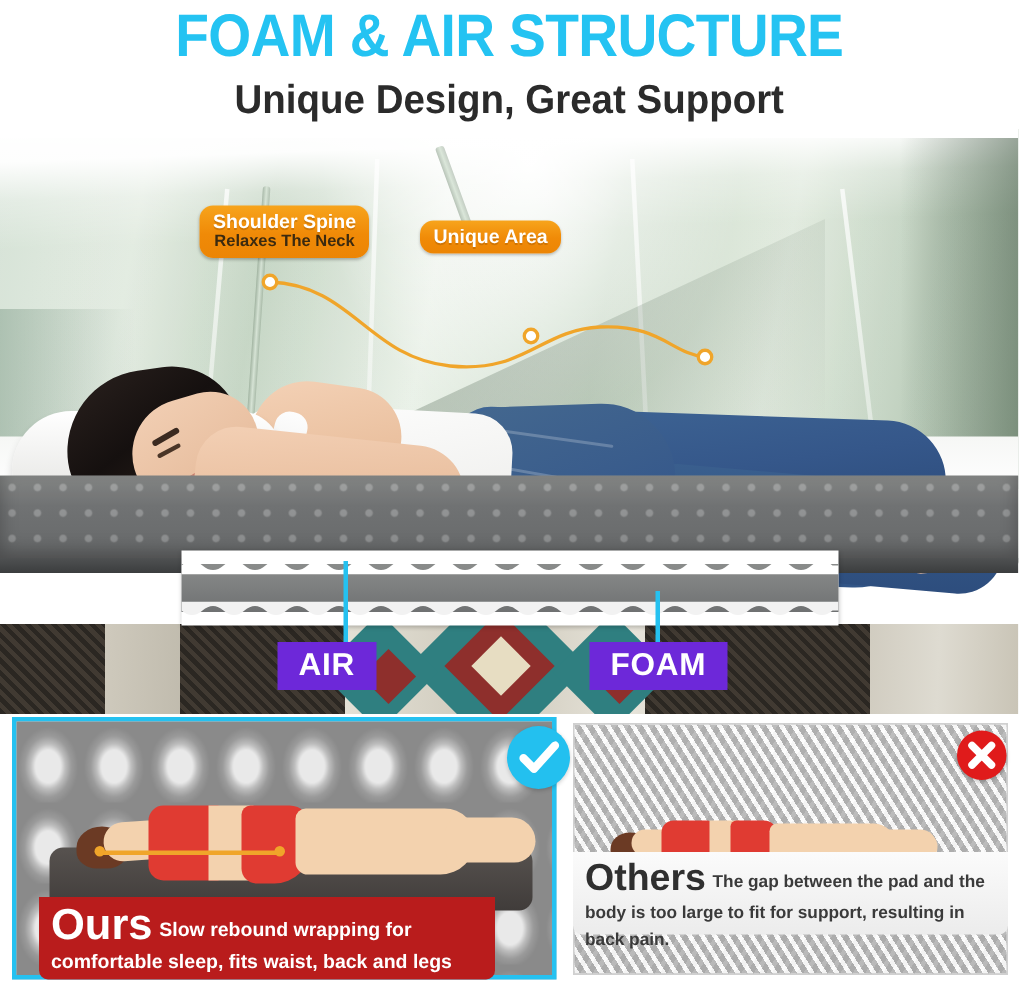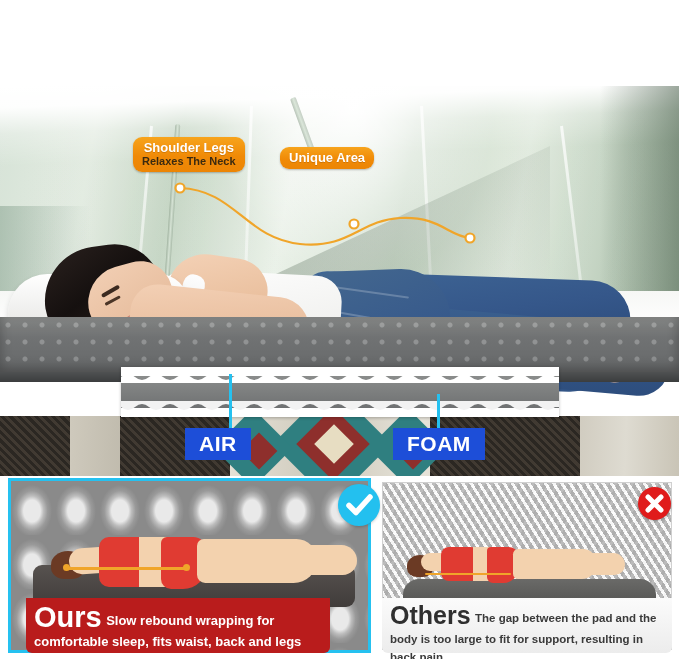--- a/index.html
+++ b/index.html
@@ -241,21 +241,21 @@
   .wave{
     position:absolute; left:0; width:438px; height:12px;
   }
 
   
   .tagline{
     position:absolute; width:3px; background:#25c1f0; z-index:31;
   }
   .tag{
     position:absolute;
-    background:#1d4ed8;
+    background:#6d28d9;
     color:#ffffff;
     font-weight:bold;
     font-size:21px;
     line-height:21px;
     padding:5px 14px 6px 14px;
     letter-spacing:0.5px;
     z-index:32;
     white-space:nowrap;
   }
 
@@ -338,21 +338,21 @@
     box-shadow:0 1px 3px rgba(0,0,0,0.25);
   }
 
   .cap-ours{
     position:absolute; left:26px; top:598px; width:304px; height:55px;
     background:#b91c1c; z-index:38;
     box-sizing:border-box; padding:4px 8px 0 8px;
     border-radius:0 0 6px 6px;
   }
   .cap-others{
-    position:absolute; left:382px; top:598px; width:290px; height:55px;
+    position:absolute; left:382px; top:568px; width:290px; height:55px;
     background:linear-gradient(180deg,#fbfbfb,#ececec); z-index:38;
     box-sizing:border-box; padding:4px 8px 0 8px;
     border-radius:0 0 6px 6px;
   }
   .cap-ours .big{
     font-size:29px; font-weight:bold; color:#ffffff; line-height:30px;
     vertical-align:-2px;
   }
   .cap-ours .small{
     font-size:13px; font-weight:bold; color:#ffffff; line-height:17px;
@@ -414,23 +414,27 @@
     <div class="mattress-edge"></div>
   </div>
 
   <svg class="spine-svg" viewBox="0 0 679 380">
     <path d="M180 102 C 235 104, 245 152, 300 158 C 350 163, 360 134, 400 132 C 440 130, 448 150, 470 152" fill="none" stroke="#f0a52a" stroke-width="2.2" stroke-linecap="round"></path>
     <circle cx="180" cy="102" r="4.5" fill="#ffffff" stroke="#f0a52a" stroke-width="2.2"></circle>
     <circle cx="354" cy="138" r="4.5" fill="#ffffff" stroke="#f0a52a" stroke-width="2.2"></circle>
     <circle cx="470" cy="152" r="4.5" fill="#ffffff" stroke="#f0a52a" stroke-width="2.2"></circle>
   </svg>
 
+  <div class="header">
+    <div class="title">FOAM &amp; AIR STRUCTURE</div>
+    <div class="subtitle">Unique Design, Great Support</div>
+  </div>
 
   <div class="badge" style="left:133px;top:137px;">
-    <span class="b1">Shoulder Legs</span>
+    <span class="b1">Shoulder Spine</span>
     <span class="b2">Relaxes The Neck</span>
   </div>
   <div class="badge" style="left:280px;top:147px;">
     <span class="b1">Unique Area</span>
   </div>
 
   <div class="rug">
     <div class="rug-dark" style="left:0px;width:70px;"></div>
     <div class="rug-dark" style="left:120px;width:110px;"></div>
     <div class="rug-dark" style="left:430px;width:150px;"></div>

